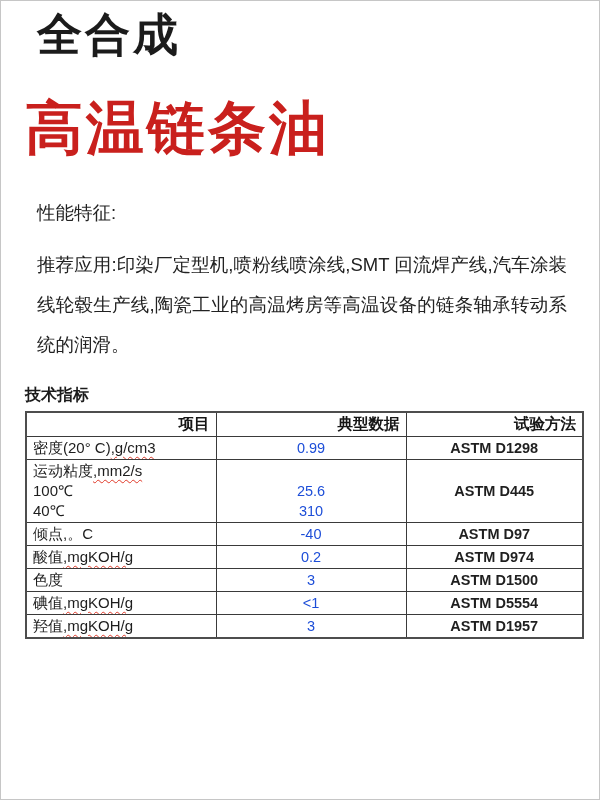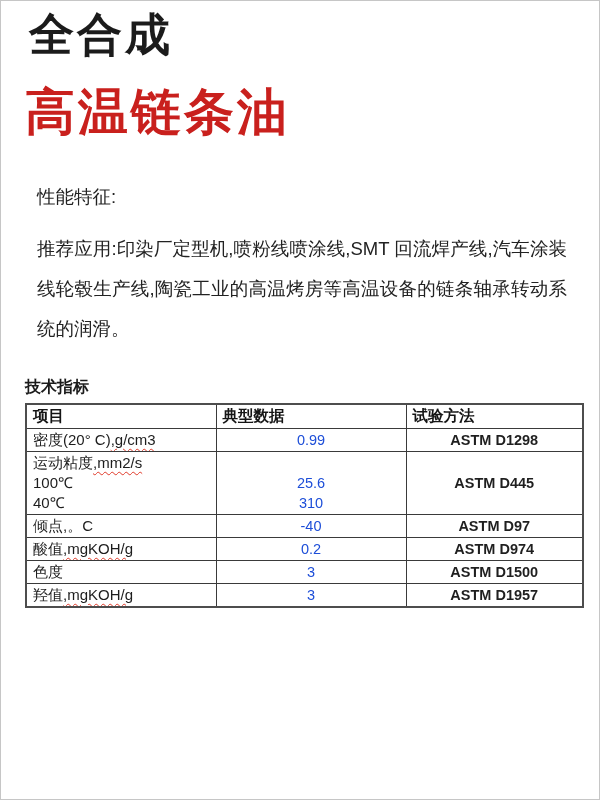--- a/index.html
+++ b/index.html
@@ -9,59 +9,59 @@
     font-family: "Liberation Sans", sans-serif;
     color: #1d1d1d;
     box-sizing: border-box;
     border: 1px solid #c6c6c6;
     overflow: hidden;
   }
   .page { padding: 4px 20px 0 24px; }
 
   .title-black {
     font-size: 45px; font-weight: 900; line-height: 52px;
-    margin: 4px 0 0 4px; letter-spacing: 3px; color: #1b1b1b;
+    margin: 4px 0 0 12px; letter-spacing: 3px; color: #1b1b1b;
   }
   .title-red {
-    font-size: 50px; font-weight: 900; line-height: 54px;
-    margin: 24px 0 0 0; letter-spacing: 3px; color: #c9201d;
+    font-size: 58px; font-weight: 900; line-height: 54px;
+    margin: 40px 0 0 0; letter-spacing: 3px; color: #c9201d;
   }
 
   .bodyblock {
     margin-top: 38px;
     font-size: 18.5px;
     line-height: 40px;
     text-align: justify;
     color: #222222;
   }
   .bodyblock p { margin: 12px; }
 
   .spec-caption {
-    margin-top: 28px;
+    margin-top: 20px;
     font-size: 16px;
     font-weight: 700;
     color: #1b1b1b;
   }
 
   table.specs {
     margin-top: 5px;
     border-collapse: collapse;
     table-layout: fixed;
     width: 557px;
     border: 2px solid #4d4d4d;
   }
   table.specs td, table.specs th {
     border: 1.5px solid #3a3a3a;
     padding: 1px 6px;
     vertical-align: middle;
     overflow: hidden;
     white-space: nowrap;
   }
   th.hdr {
-    font-size: 15.5px; font-weight: 700; text-align: left;
+    font-size: 15.5px; font-weight: 700; text-align: right;
     height: 20px; color: #151515;
   }
   td.c1 { font-size: 15px; text-align: left; height: 20px; }
   td.c2 { font-size: 14.5px; text-align: center; height: 20px; color: #1d4ed8; }
   td.c3 { font-size: 14.5px; font-weight: 700; text-align: center; height: 20px; color: #1f1f1f; }
   .ln { height: 20px; line-height: 20px; }
   .sp {
     text-decoration: underline;
     text-decoration-style: wavy;
     text-decoration-color: #e03a2a;
@@ -130,20 +130,25 @@
       <td class="c2">0.2</td>
       <td class="c3">ASTM D974</td>
     </tr>
 
     <tr>
       <td class="c1">色度</td>
       <td class="c2">3</td>
       <td class="c3">ASTM D1500</td>
     </tr>
 
+    <tr>
+      <td class="c1"><span>碘值</span><span class="sp">,mgKOH/g</span></td>
+      <td class="c2">&lt;1</td>
+      <td class="c3">ASTM D5554</td>
+    </tr>
 
     <tr>
       <td class="c1"><span>羟值</span><span class="sp">,mgKOH/g</span></td>
       <td class="c2">3</td>
       <td class="c3">ASTM D1957</td>
     </tr>
   </tbody>
     </table>
 
 </div>

